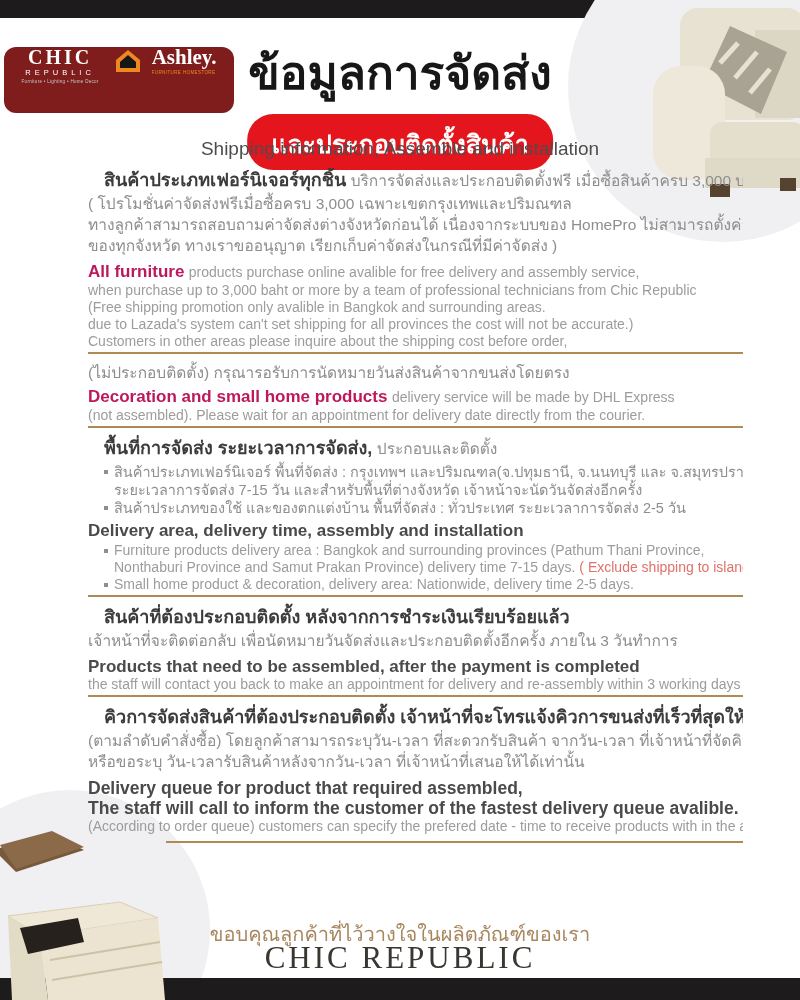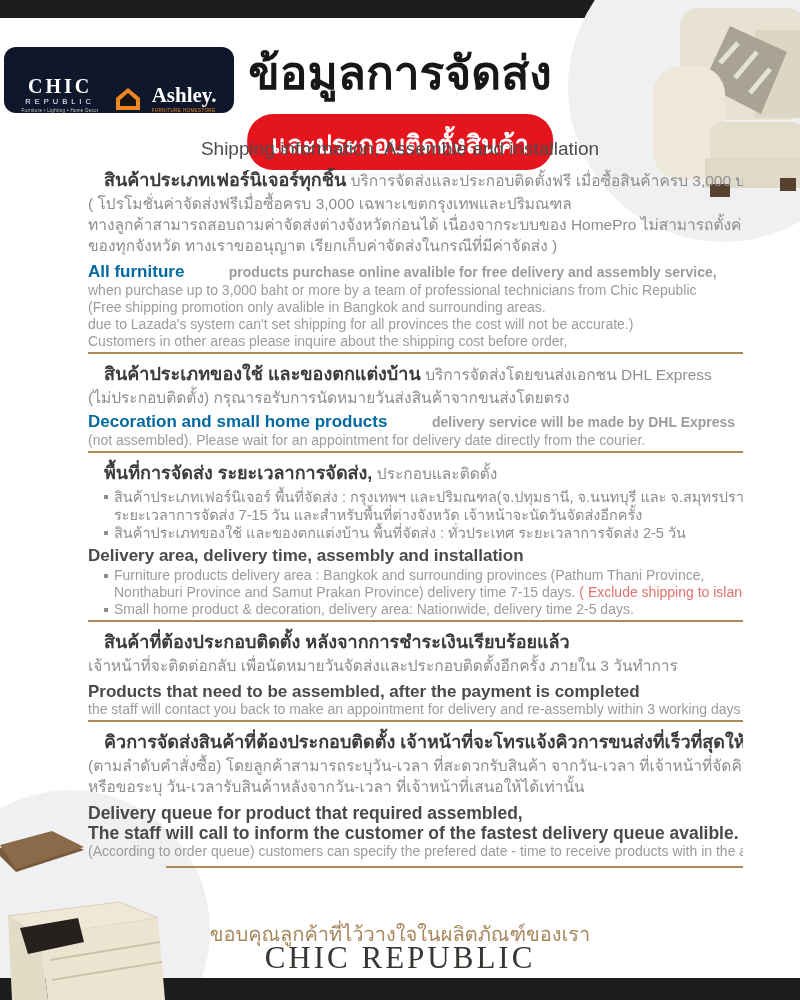--- a/index.html
+++ b/index.html
@@ -4,22 +4,22 @@
 <style>
   html,body{margin:0;padding:0;}
   body{width:800px;height:1000px;position:relative;overflow:hidden;background:#ffffff;
        font-family:"Liberation Sans",sans-serif;}
   
   .top-bar{position:absolute;top:0;left:0;width:100%;height:18px;background:#1d1b1b;z-index:1;}
   .top-circle{position:absolute;width:310px;height:310px;border-radius:50%;background:#f0eff1;
               top:-68px;right:-78px;z-index:2;}
   .sofa{position:absolute;top:8px;right:0;z-index:3;}
   
-  .logo-box{position:absolute;left:4px;top:47px;width:230px;height:66px;background:#0f172a;
-            border-radius:12px;display:flex;align-items:flex-end;justify-content:center;gap:16px;z-index:4;}
+  .logo-box{position:absolute;left:4px;top:47px;width:230px;height:66px;background:#7f1d1d;
+            border-radius:12px;display:flex;align-items:flex-start;justify-content:center;gap:16px;z-index:4;}
   .chic-logo{color:#fff;text-align:center;line-height:1;}
   .chic-line1{font-family:"Liberation Serif",serif;font-size:20px;font-weight:bold;letter-spacing:3px;}
   .chic-line2{font-size:7.5px;letter-spacing:4px;margin-top:2px;}
   .chic-tag{font-size:4.5px;letter-spacing:.3px;margin-top:3px;color:#c9c9c9;}
   .ashley-logo{display:flex;align-items:center;gap:11px;}
   .ashley-name{color:#fff;font-family:"Liberation Serif",serif;font-weight:bold;font-size:21px;line-height:1;}
   .ashley-sub{color:#f08821;font-size:4.5px;letter-spacing:.4px;margin-top:2px;}
   
   .main-title{position:absolute;top:36px;left:400px;transform:translateX(-50%);font-size:46px;
               font-weight:bold;color:#171717;z-index:4;white-space:nowrap;}
@@ -28,22 +28,22 @@
          z-index:4;white-space:nowrap;}
   .subtitle{position:absolute;top:138px;left:400px;transform:translateX(-50%);font-size:19px;
             color:#4d4d4d;z-index:4;white-space:nowrap;}
   
   .content{position:absolute;top:168px;left:88px;width:655px;z-index:5;overflow:hidden;}
   .l-mixed{line-height:25px;white-space:nowrap;}
   .th-lead{font-size:18px;font-weight:bold;color:#3c3c3c;margin-left:16px;}
   .th-tail{font-size:15.5px;color:#8e8e8e;font-weight:normal;}
   .th-line{font-size:15.5px;color:#8e8e8e;line-height:21px;white-space:nowrap;}
   .en-mixed{line-height:19px;white-space:nowrap;}
-  .en-lead{font-size:17px;font-weight:bold;color:#0369a1;}
-  .en-tail{font-size:14px;color:#9c9c9c;font-weight:bold;margin-left:40px;}
+  .en-lead{font-size:17px;font-weight:bold;color:#be185d;}
+  .en-tail{font-size:14px;color:#9c9c9c;font-weight:normal;}
   .en-line{font-size:14px;color:#9c9c9c;line-height:17px;white-space:nowrap;}
   .en-head-line{font-size:17px;font-weight:bold;color:#4a4a4a;line-height:19px;white-space:nowrap;}
   .en-bold-line{font-size:17.5px;font-weight:bold;color:#4a4a4a;line-height:20px;white-space:nowrap;}
   .th-bullet{font-size:14.5px;color:#8e8e8e;line-height:18px;white-space:nowrap;}
   .en-bullet{font-size:14px;color:#9c9c9c;line-height:17px;white-space:nowrap;}
   .bullet{position:relative;padding-left:12px;margin-left:14px;}
   .bullet::before{content:"";position:absolute;left:2px;top:7px;width:4px;height:4px;background:#8e8e8e;}
   .red{color:#e0716c;}
   hr.div{border:0;border-top:2px solid #af8a57;margin:2px 0 8px 0;}
   hr.div-last{border:0;border-top:2px solid #af8a57;margin:6px 0 0 78px;}
@@ -113,24 +113,20 @@
       <span class="en-tail">products purchase online avalible for free delivery and assembly service,</span>
     </div>
     <div class="en-line">when purchase up to 3,000 baht or more by a team of professional technicians from Chic Republic</div>
     <div class="en-line">(Free shipping promotion only avalible in Bangkok and surrounding areas.</div>
     <div class="en-line">due to Lazada's system can't set shipping for all provinces the cost will not be accurate.)</div>
     <div class="en-line">Customers in other areas please inquire about the shipping cost before order,</div>
   </div>
   <hr class="div">
 
   <div>
-    <div class="l-mixed">
-      <span class="th-lead">สินค้าประเภทของใช้ และของตกแต่งบ้าน</span>
-      <span class="th-tail">บริการจัดส่งโดยขนส่งเอกชน DHL Express</span>
-    </div>
     <div class="th-line">(ไม่ประกอบติดตั้ง) กรุณารอรับการนัดหมายวันส่งสินค้าจากขนส่งโดยตรง</div>
     <div class="en-mixed mt4">
       <span class="en-lead">Decoration and small home products</span>
       <span class="en-tail">delivery service will be made by DHL Express</span>
     </div>
     <div class="en-line">(not assembled). Please wait for an appointment for delivery date directly from the courier.</div>
   </div>
   <hr class="div">
 
   <div>

